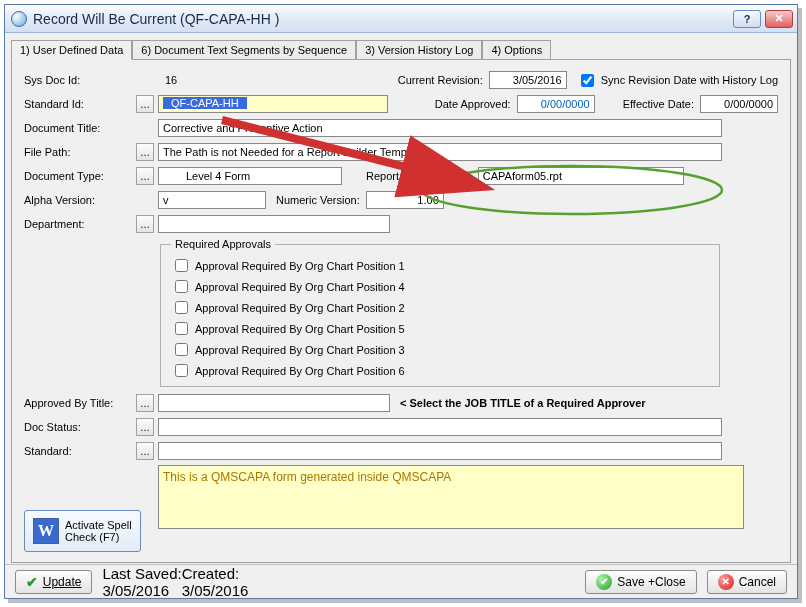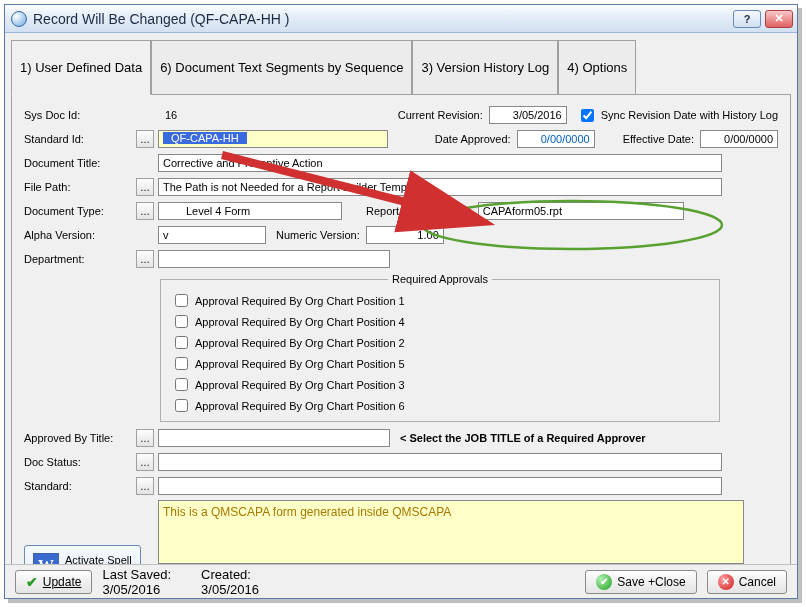--- a/index.html
+++ b/index.html
@@ -47,26 +47,26 @@
   .titlebtn.close { background: linear-gradient(to bottom,#f8c8c8,#e06060); border-color:#b04040; color:#fff; }
   .titlebtn span { font-size: 11px; font-weight: bold; color:#1b2b44; }
   .titlebtn.close span { color:#fff; }
 
   .tabs {
     display: flex;
     padding: 6px 6px 0 6px;
     background: #f0f0f0;
   }
   .tab {
-    padding: 19px 8px;
+    padding: 3px 8px;
     border: 1px solid #a0a0a0;
     border-bottom: none;
     background: #ececec;
     margin-right: 0;
-    font-size: 13px;
+    font-size: 11px;
     position: relative;
     top: 1px;
   }
   .tab.active {
     background: #f0f0f0;
     border-bottom: 1px solid #f0f0f0;
     z-index: 2;
   }
   .tabpanel {
     margin: 0 6px 6px 6px;
@@ -100,21 +100,21 @@
   .hl-cyan   { background: #b0f0ff; color:#0060c0; }
   .sel { background: #3a6ae0; color:#fff; }
   .num { text-align: right; }
 
   fieldset.req {
     border: 1px solid #b0b0b0;
     margin: 2px 0 6px 136px;
     padding: 6px 10px 6px 10px;
     width: 560px;
   }
-  fieldset.req legend { padding: 0 4px; font-size:11px;text-align:center; }
+  fieldset.req legend { padding: 0 4px; font-size:11px; }
   .cbgrid { display: grid; grid-template-columns: 1fr; gap: 2px 20px; }
   .cbgrid label { display:flex; align-items:center; gap:4px; }
 
   .select-note { font-weight: bold; margin-left: 10px; }
 
   textarea.comments {
     width: 586px; height: 64px;
     background: #ffffc8;
     border: 1px solid #888;
     font-family: inherit;
@@ -149,21 +149,21 @@
     position: absolute; left:0; right:0; bottom:0;
   }
   .footer .fbtn {
     display:flex;align-items:center;gap:5px;
     border:1px solid #8a8a8a;
     background:linear-gradient(#fdfdfd,#e4e4e4);
     padding:3px 10px;
     border-radius:3px;
     font-size:12px;
   }
-  .footer .meta { margin-left: 10px; display:flex; gap:30px; font-size:13px; }
+  .footer .meta { margin-left: 10px; display:flex; font-size:15px; }
   .footer .meta div span { display:block; }
   .footer .spacer { flex:1; }
   .ico-check { color:#2a9a2a; font-size:14px; font-weight:bold; }
   .ico-cancel {
     width:16px;height:16px;border-radius:50%;
     background:radial-gradient(circle at 30% 30%,#ff9a9a,#d02020);
     color:#fff;display:flex;align-items:center;justify-content:center;
     font-size:10px;font-weight:bold;
   }
   .ico-save {
@@ -179,21 +179,21 @@
     pointer-events:none;
   }
 </style>
 </head>
 <body>
 
 <div class="window">
 
   <div class="titlebar">
     <div class="logo"></div>
-    <div class="title">Record Will Be Changed  (QF-CAPA-HH                          )</div>
+    <div class="title">Record Will Be Current  (QF-CAPA-HH                          )</div>
     <div class="titlebtn">
         <span>?</span>
       </div>
     <div class="titlebtn close">
         <span>✕</span>
       </div>
   </div>
 
   <div class="tabs">
     <div class="tab active">1) User Defined Data</div>

